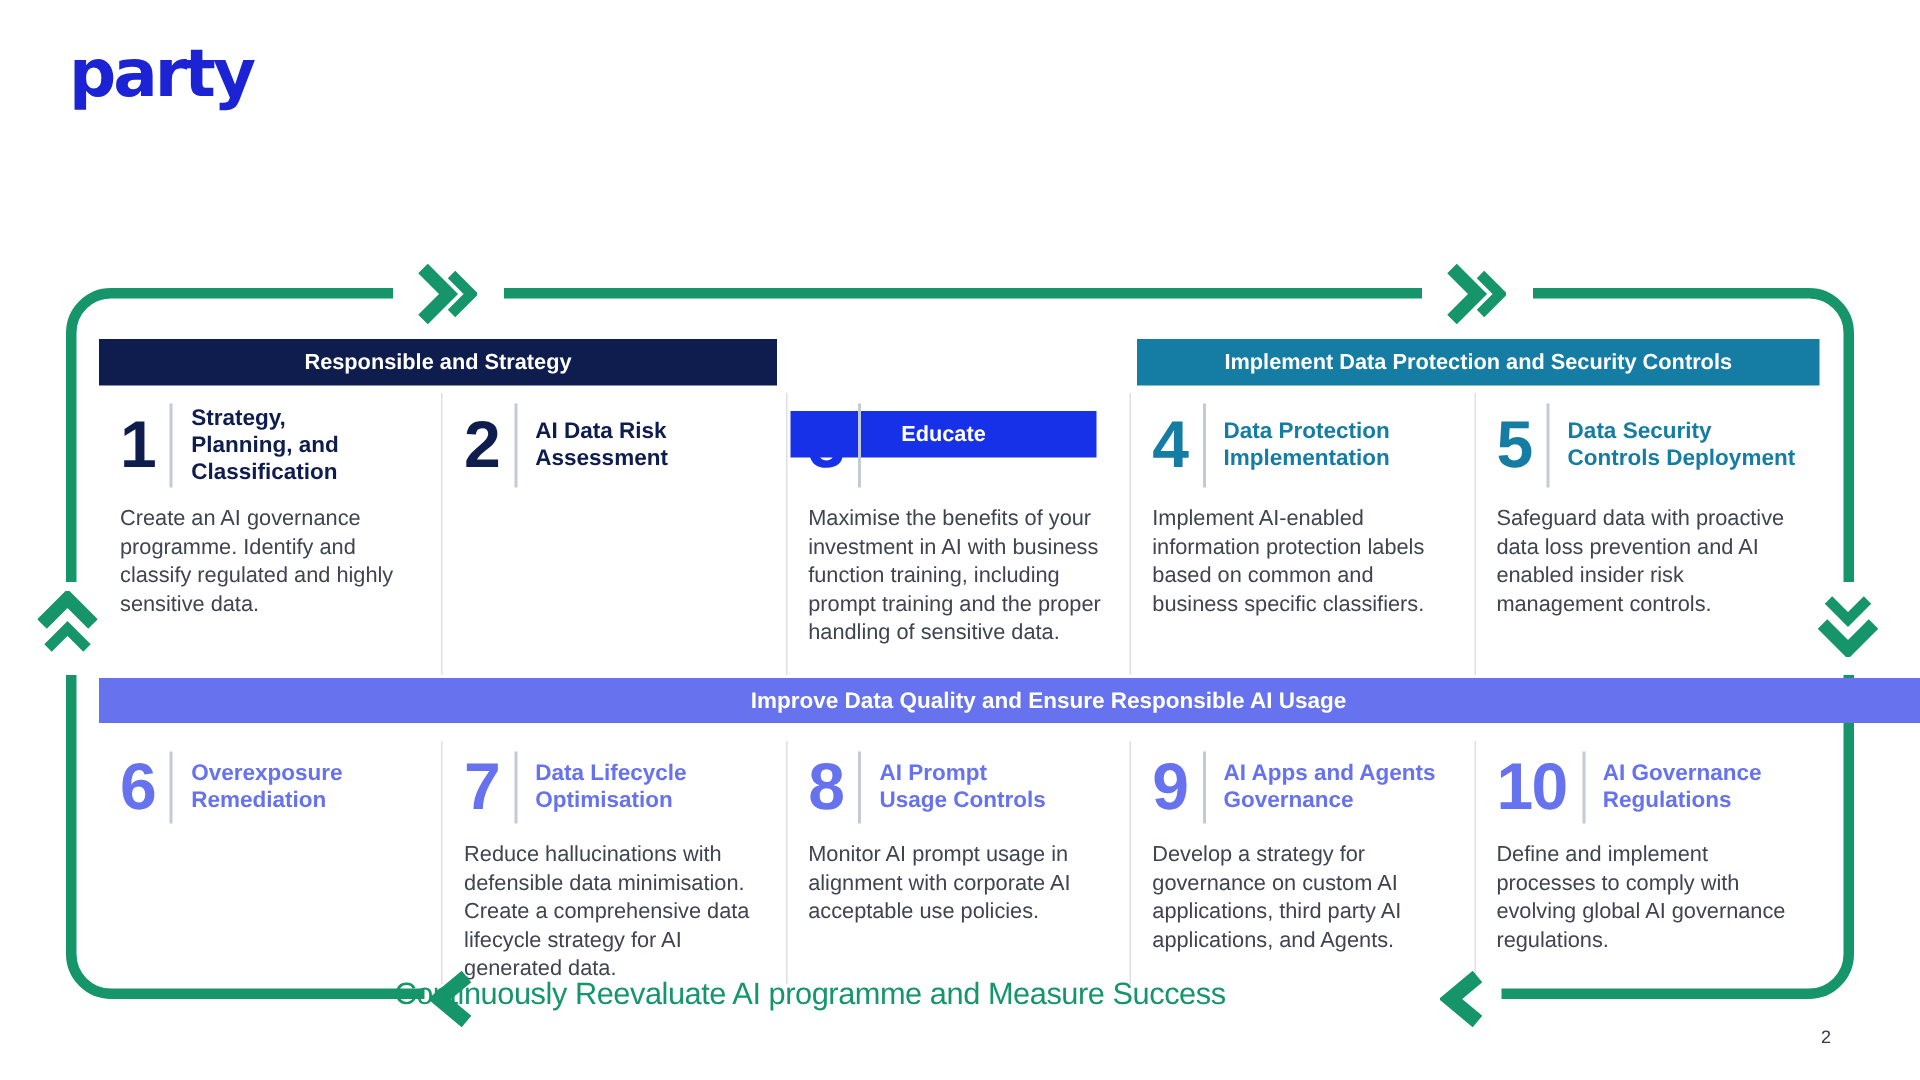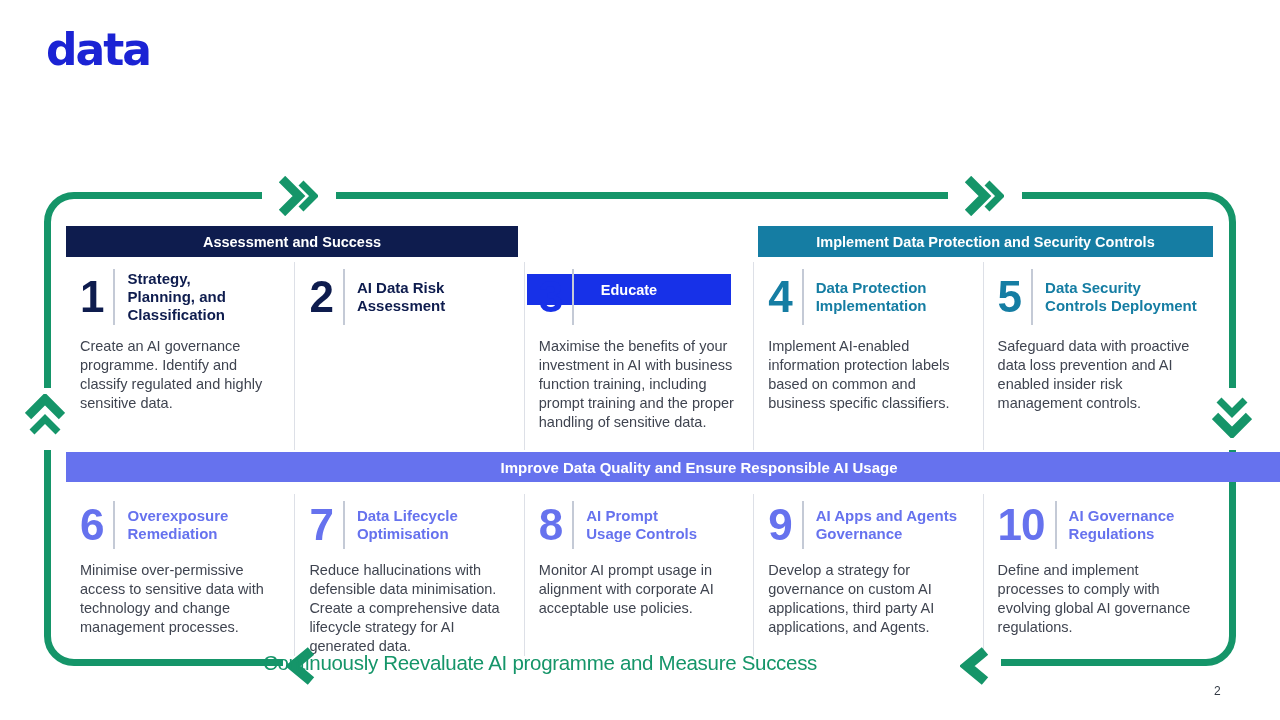--- a/index.html
+++ b/index.html
@@ -58,30 +58,30 @@
   }
   .bottom-label{
     position:absolute;left:0;top:651px;width:1080px;text-align:center;
     color:var(--green);font-weight:normal;font-size:20.5px;letter-spacing:-0.3px;
   }
   .pagenum{position:absolute;left:1214px;top:684px;font-size:12px;color:#333a45;}
 </style>
 </head>
 <body>
 
-<div class="logo">data</div>
+<div class="logo">party</div>
 
 <div class="frame"></div>
 <div class="gap gap-top1"></div>
 <div class="gap gap-top2"></div>
 <div class="gap gap-left"></div>
 <div class="gap gap-right"></div>
 <div class="gap gap-bottom"></div>
 
-<div class="hdr hdr1">Assessment and Success</div>
+<div class="hdr hdr1">Responsible and Strategy</div>
 <div class="hdr hdr2">Educate</div>
 <div class="hdr hdr3">Implement Data Protection and Security Controls</div>
 
 <div class="row row1">
   <div class="cell ac-navy">
     <div class="step-head">
       <div class="num">1</div>
       <div class="rule"></div>
       <div class="title">Strategy,
 Planning, and
@@ -127,21 +127,20 @@
 <div class="midbar">Improve Data Quality and Ensure Responsible AI Usage</div>
 
 <div class="row row2">
   <div class="cell ac-purple">
     <div class="step-head">
       <div class="num">6</div>
       <div class="rule"></div>
       <div class="title">Overexposure
 Remediation</div>
     </div>
-    <div class="desc">Minimise over-permissive access to sensitive data with technology and change management processes.</div>
   </div>
   <div class="cell ac-purple">
     <div class="step-head">
       <div class="num">7</div>
       <div class="rule"></div>
       <div class="title">Data Lifecycle
 Optimisation</div>
     </div>
     <div class="desc">Reduce hallucinations with defensible data minimisation. Create a comprehensive data lifecycle strategy for AI generated data.</div>
   </div>

